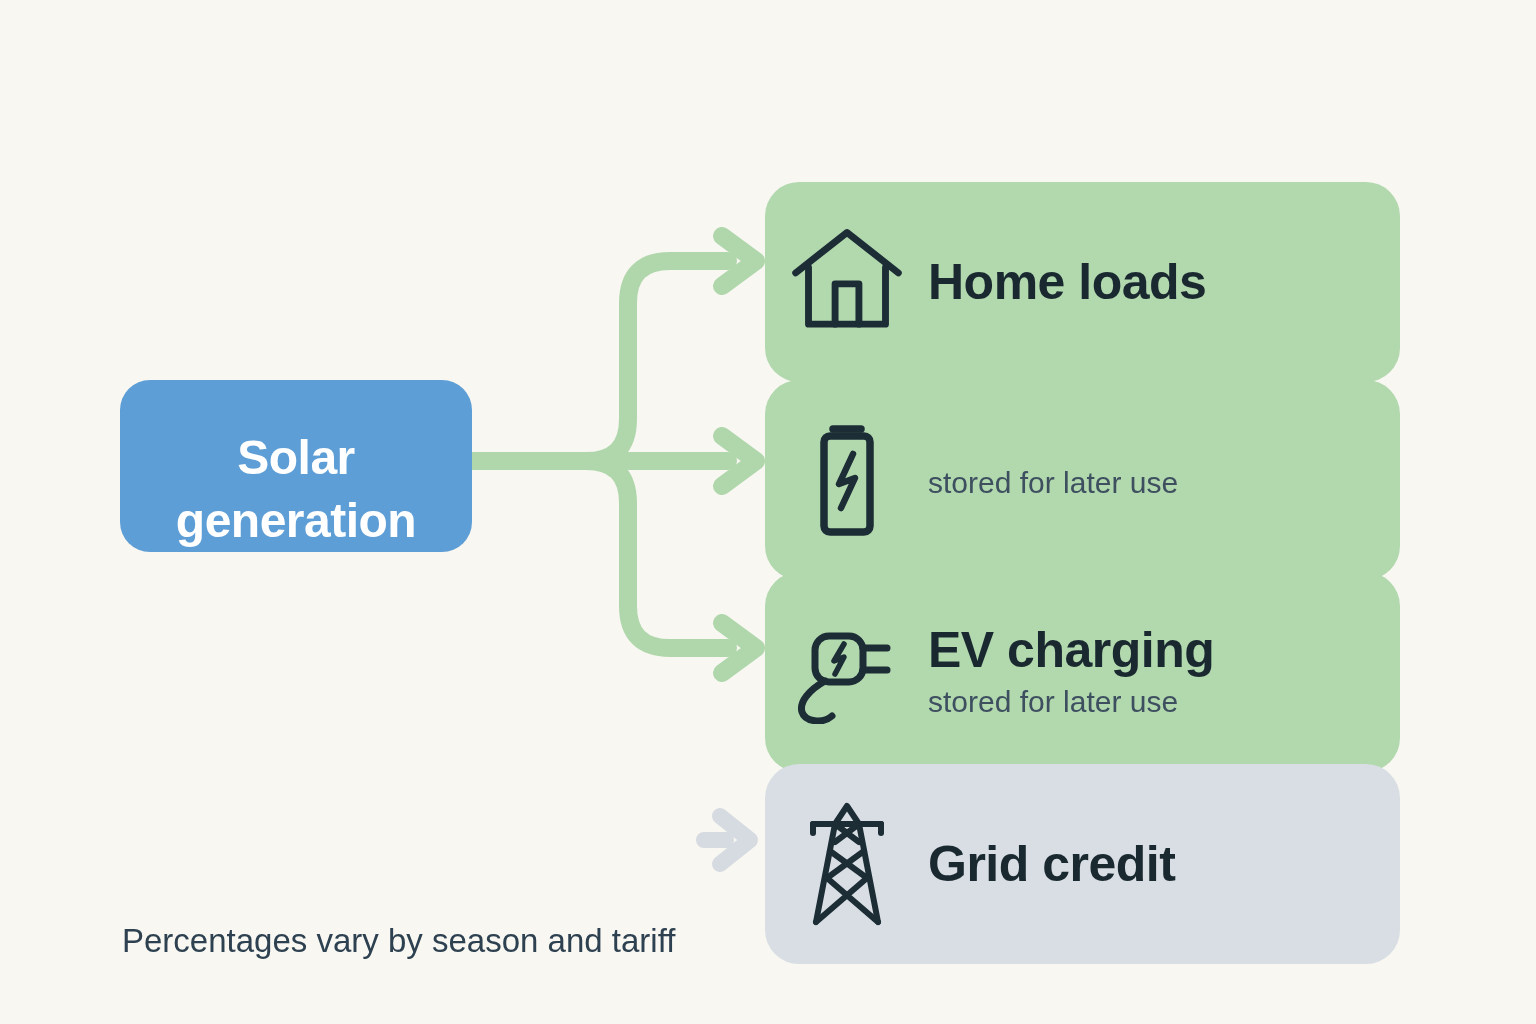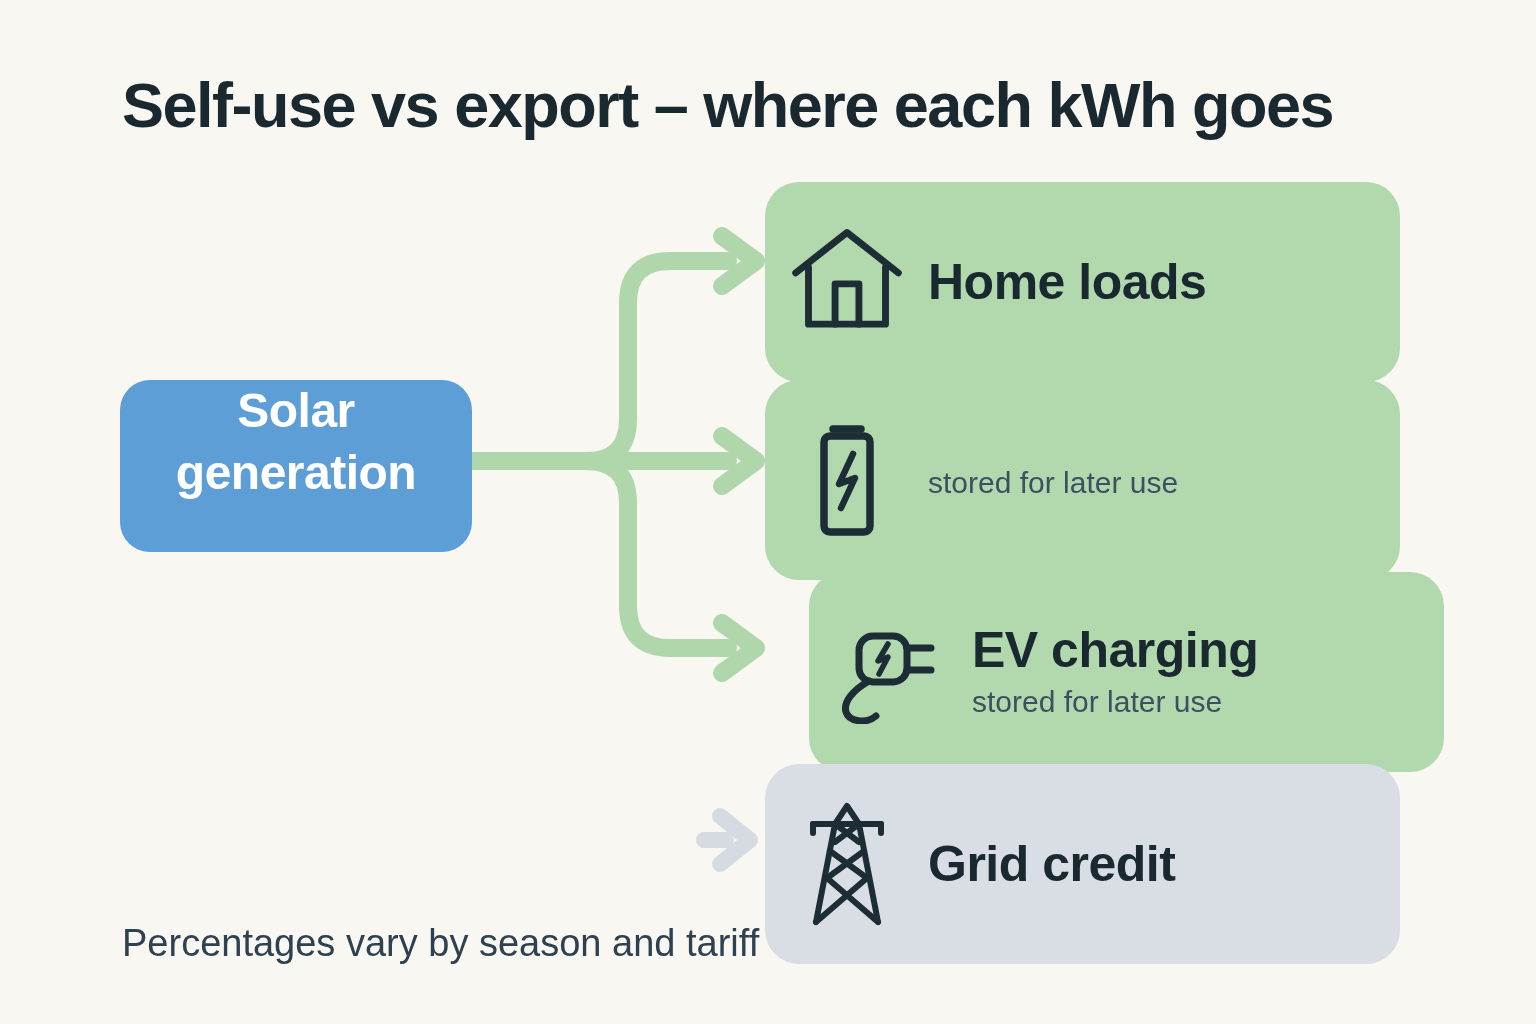--- a/index.html
+++ b/index.html
@@ -16,40 +16,40 @@
   .page-title{
     position:absolute;left:122px;top:68px;
     font-size:63px;font-weight:700;letter-spacing:-1.5px;
     color:var(--title-ink,#1a2930);
     line-height:1.2;white-space:nowrap;
   }
   .source-box{
     position:absolute;left:120px;top:380px;width:352px;height:172px;
     background:var(--source-blue,#5e9ed6);
     border-radius:30px;
-    display:flex;align-items:flex-start;justify-content:center;text-align:center;
+    display:flex;align-items:flex-end;justify-content:center;text-align:center;
   }
   .source-box .label{
     color:#ffffff;font-size:48px;font-weight:700;letter-spacing:-0.5px;
     line-height:1.3;width:300px;
   }
   .flow-svg{position:absolute;left:0;top:0;width:1536px;height:1024px;}
   .flow-green{stroke:var(--connector-green,#b0d7ab);stroke-width:18;fill:none;
     stroke-linecap:round;stroke-linejoin:round;}
   .flow-gray{stroke:var(--connector-gray,#d5dbe0);stroke-width:16;fill:none;
     stroke-linecap:round;stroke-linejoin:round;}
   .dest-box{
     position:absolute;left:765px;width:635px;height:200px;
     border-radius:34px;
   }
   .dest-box.green{background:var(--dest-green,#b2d8ae);}
   .dest-box.gray{background:var(--dest-gray,#d8dee3);}
   .dest-home{top:182px;}
   .dest-battery{top:380px;}
-  .dest-ev{top:572px;margin-left:44px;}
+  .dest-ev{top:572px;}
   .dest-grid{top:764px;}
   .dest-icon{
     position:absolute;left:0;top:0;width:163px;height:100%;
     display:flex;align-items:center;justify-content:center;
   }
   .ico{stroke:var(--icon-ink,#1c2d35);fill:none;
     stroke-linecap:round;stroke-linejoin:round;}
   .dest-text{
     position:absolute;left:163px;top:0;right:30px;height:100%;
     display:flex;flex-direction:column;justify-content:center;
@@ -57,30 +57,29 @@
   .dest-title{
     font-size:50px;font-weight:700;letter-spacing:-0.5px;
     color:var(--title-ink,#1a2930);line-height:1.08;white-space:nowrap;
   }
   .dest-subtitle{
     font-size:30px;font-weight:400;
     color:var(--subtitle-ink,#3e5060);line-height:1.25;margin-top:6px;white-space:nowrap;
   }
   .footnote{
     position:absolute;left:122px;top:922px;
-    font-size:38px;font-weight:400;color:var(--footnote-ink,#2e4150);
+    font-size:33px;font-weight:400;color:var(--footnote-ink,#2e4150);
     white-space:nowrap;
   }
 </style>
 </head>
 <body>
 
 <div class="stage">
 
-  <div class="page-title">Self-use vs export – where each kWh goes</div>
 
   <svg class="flow-svg" viewBox="0 0 1536 1024" aria-hidden="true">
 
     <path class="flow-green" d="M466,461 H586 Q628,461 628,419 V303 Q628,261 670,261 H728"></path>
     <path class="flow-green" d="M722,236 L756,261 L722,286"></path>
 
     <path class="flow-green" d="M466,461 H728"></path>
     <path class="flow-green" d="M722,436 L756,461 L722,486"></path>
 
     <path class="flow-green" d="M466,461 H586 Q628,461 628,503 V606 Q628,648 670,648 H728"></path>

